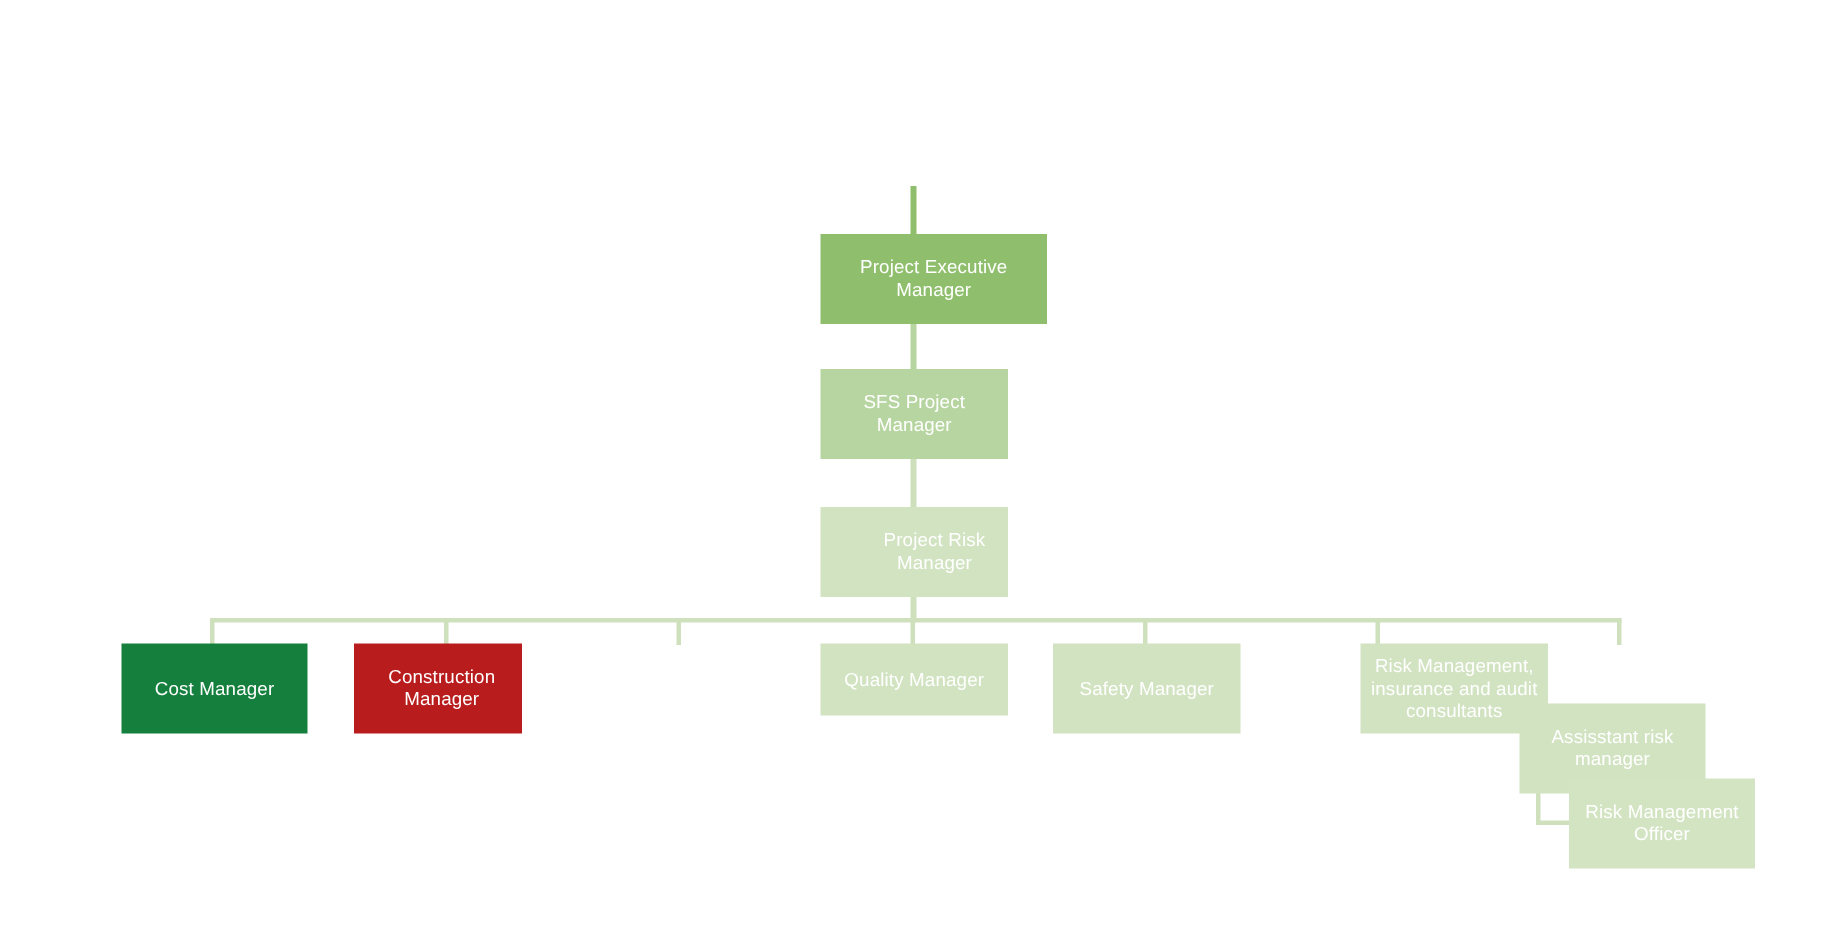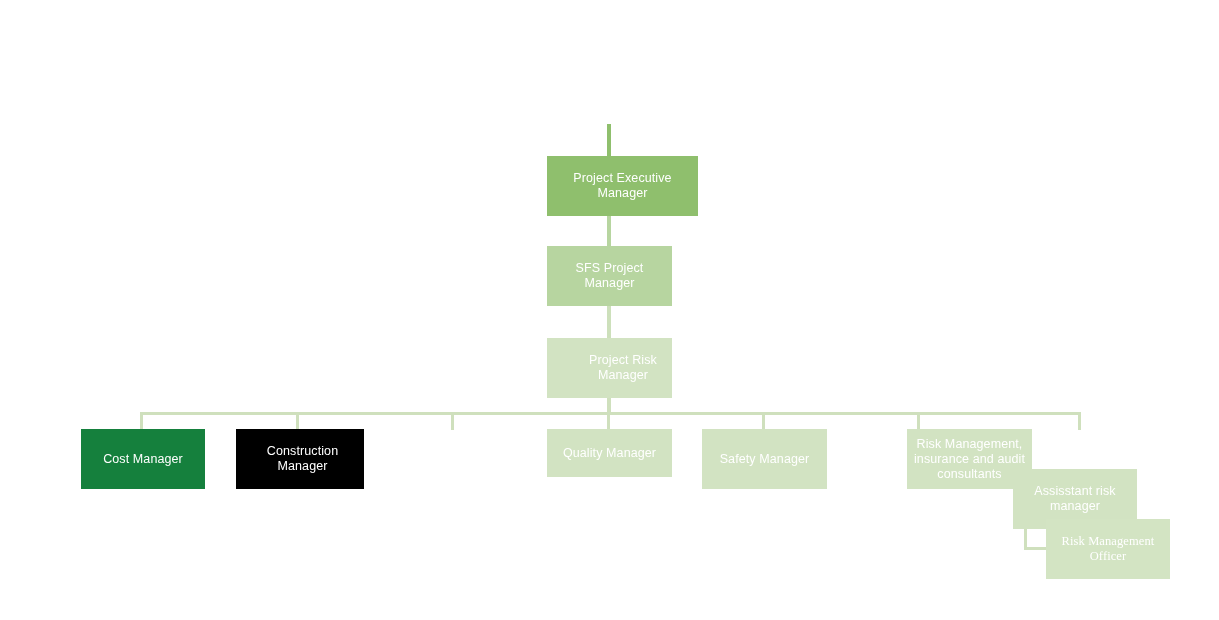--- a/index.html
+++ b/index.html
@@ -68,26 +68,26 @@
 
 
   <div class="node" style="left:547px; top:156px; width:151px; height:60px; background:#8fbf6d;">Project Executive Manager</div>
 
   <div class="node" style="left:547px; top:246px; width:125px; height:60px; background:#b7d5a0;">SFS Project Manager</div>
 
   <div class="node" style="left:547px; top:338px; width:125px; height:60px; background:#d2e3c2;padding-left:33px;">Project Risk Manager</div>
 
   <div class="node" style="left:81px; top:429px; width:124px; height:60px; background:#15803d;">Cost Manager</div>
 
-  <div class="node" style="left:236px; top:429px; width:128px; height:60px; background:#000000;padding-left:11px;">Construction Manager</div>
+  <div class="node" style="left:236px; top:429px; width:112px; height:60px; background:#b91c1c;padding-left:11px;">Construction Manager</div>
 
 
   <div class="node" style="left:547px; top:429px; width:125px; height:48px; background:#d2e3c2;">Quality Manager</div>
 
   <div class="node" style="left:702px; top:429px; width:125px; height:60px; background:#d2e3c2;">Safety Manager</div>
 
   <div class="node" style="left:907px; top:429px; width:125px; height:60px; background:#d2e3c2;">Risk Management, insurance and audit consultants</div>
 
   <div class="node" style="left:1013px; top:429px; width:124px; height:60px; background:#d2e3c2;margin-top:40px;">Assisstant risk manager</div>
 
-  <div class="node" style="left:1046px; top:519px; width:124px; height:60px; background:#d3e4c3;font-family:Liberation Serif, serif;">Risk Management Officer</div>
+  <div class="node" style="left:1046px; top:519px; width:124px; height:60px; background:#d3e4c3;">Risk Management Officer</div>
 
 </div>
 
 </body></html>

